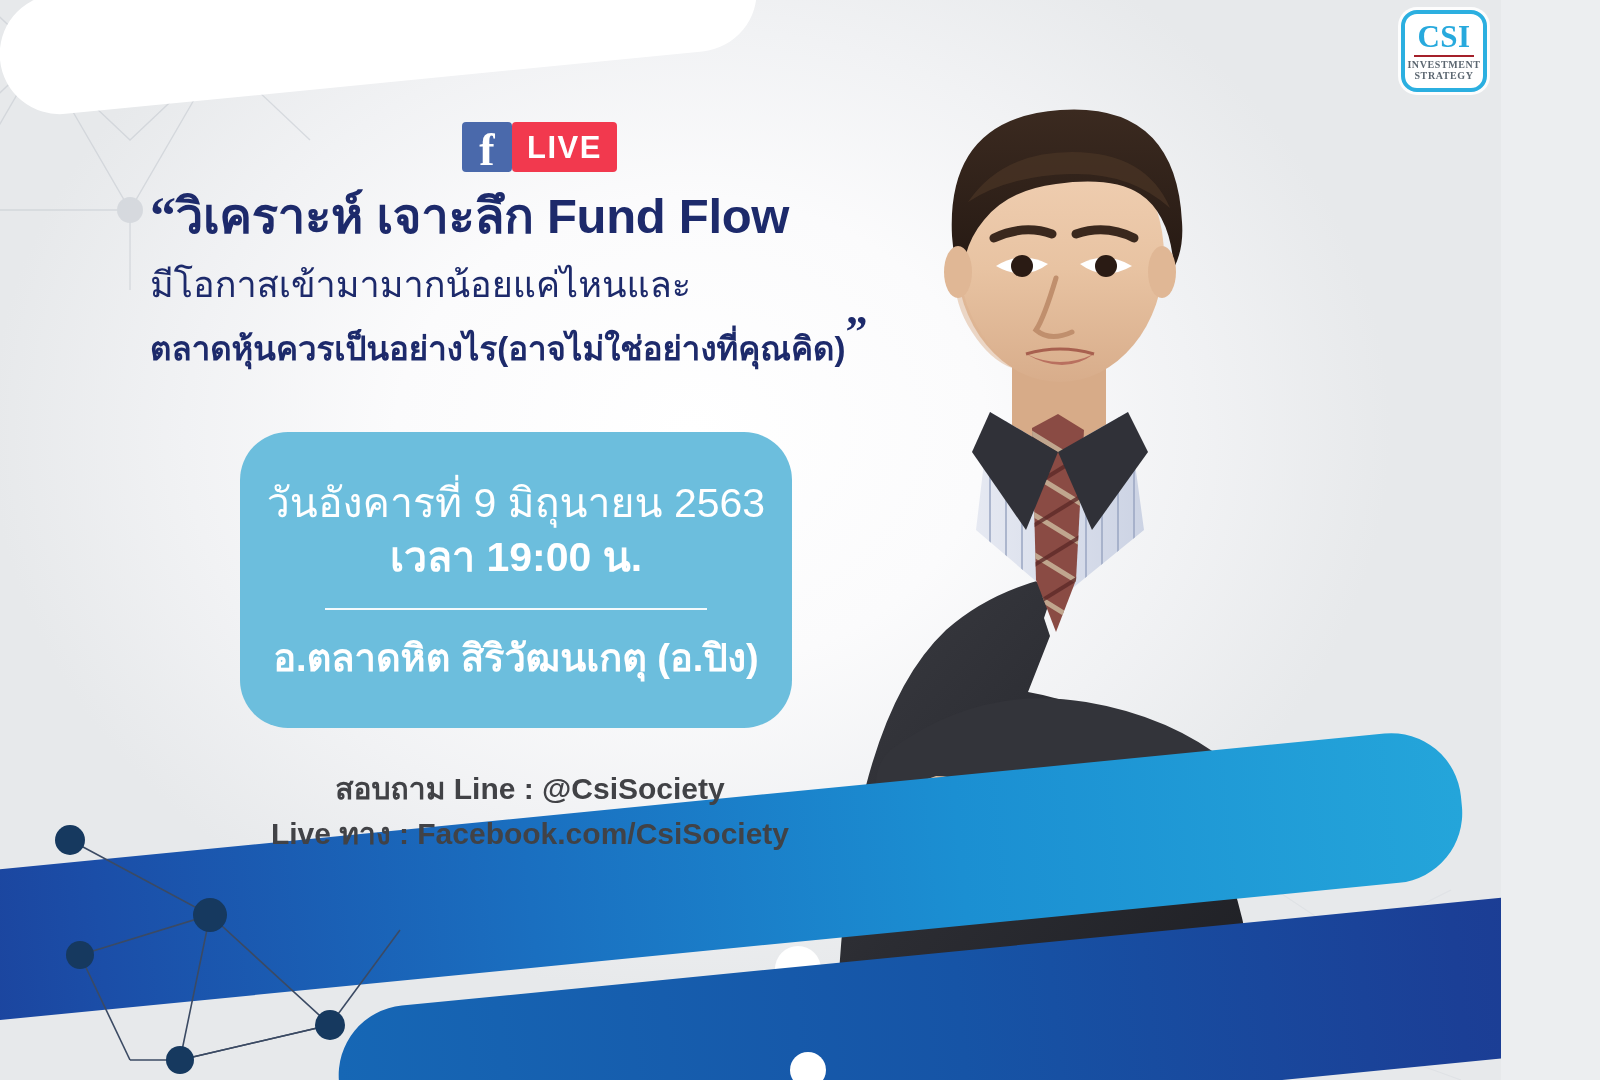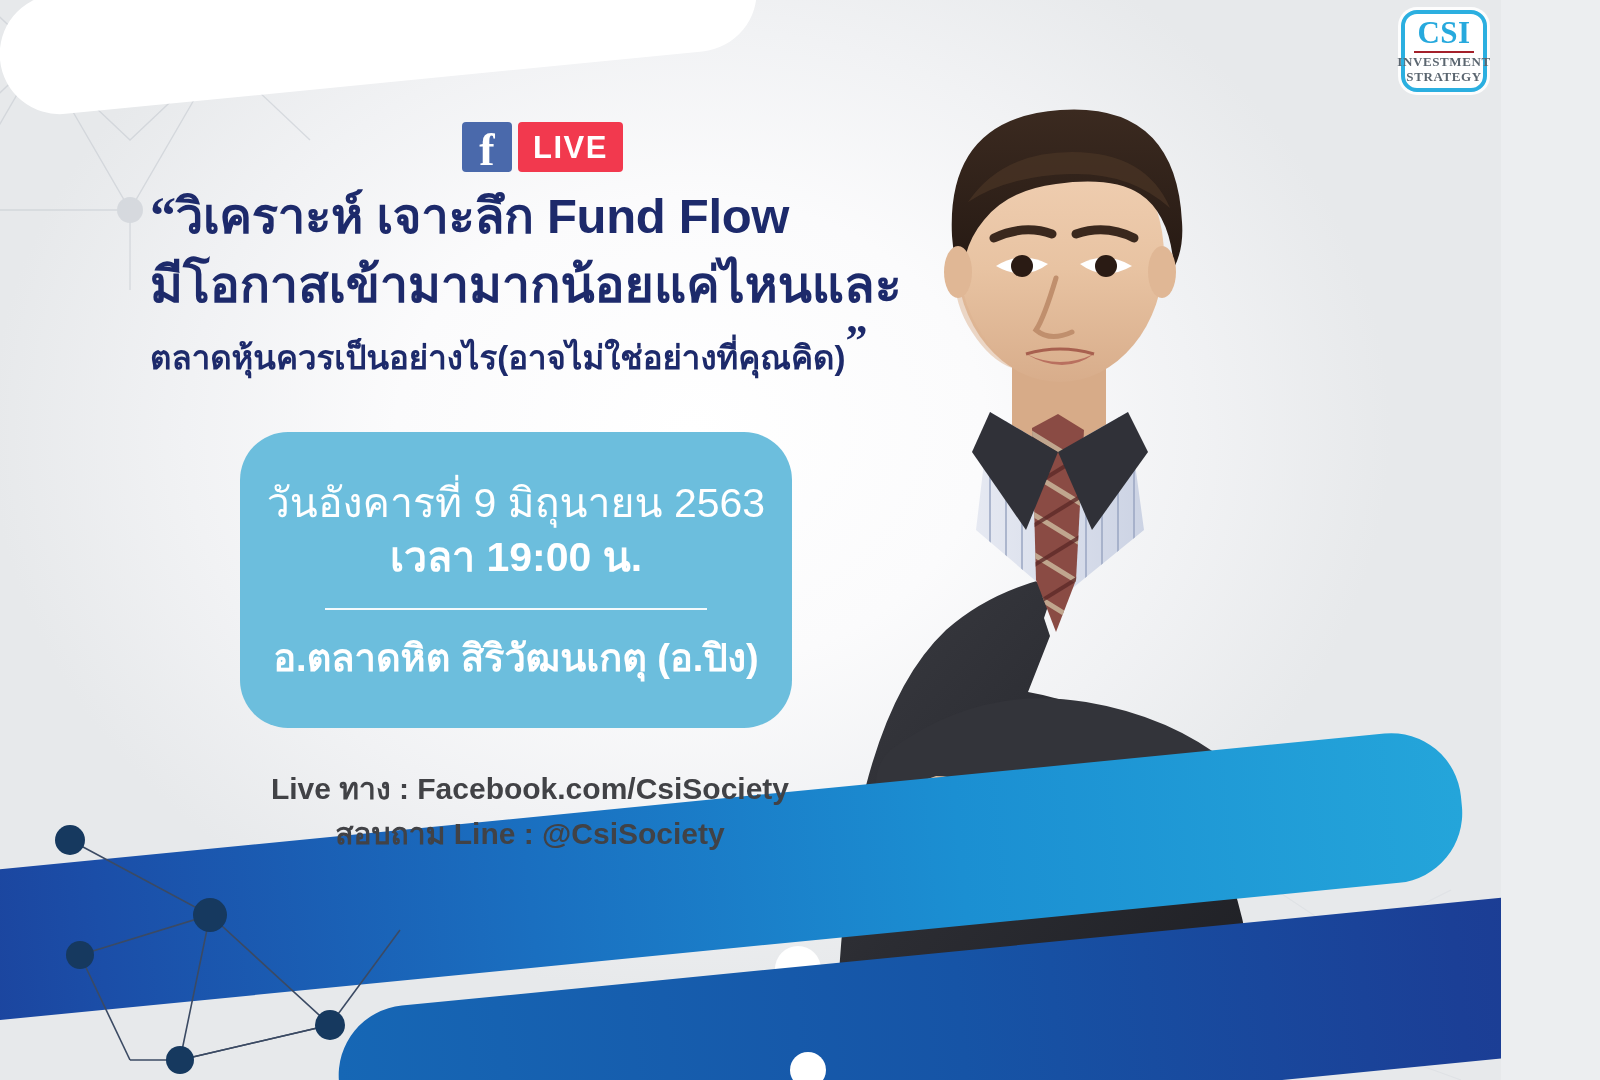--- a/index.html
+++ b/index.html
@@ -66,51 +66,50 @@
     box-shadow:0 0 0 3px rgba(255,255,255,.9);
   }
   .logo-csi {
     font-family:"Liberation Serif", serif;
     font-weight:bold; font-size:31px; line-height:1;
     color:#27a9dd; letter-spacing:.5px;
   }
   .logo-rule { width:60px; height:2px; background:#a4202a; margin:3px 0 2px; }
   .logo-sub {
     font-family:"Liberation Serif", serif;
-    font-size:13px; font-weight:bold; line-height:1.15;
+    font-size:10px; font-weight:bold; line-height:1.15;
     color:#5b6670; letter-spacing:.6px; text-align:center;
   }
 
   
   .fblive { position:absolute; left:462px; top:122px; display:flex; height:50px; }
   .fb-sq {
     width:50px; height:50px; background:#4a69ab; border-radius:4px;
     display:flex; align-items:flex-end; justify-content:center;
     position:relative;
   }
   .fb-f {
     font-family:"Liberation Serif", serif;
     font-weight:bold; font-size:46px; line-height:.98;
     color:#ffffff;
   }
   .live-box {
-    margin-left:6px;
     background:#f2394e; border-radius:4px;
     padding:0 15px; height:50px;
     display:flex; align-items:center; justify-content:center;
   }
   .live-txt {
     color:#fff; font-weight:bold; font-size:31px;
     letter-spacing:1.5px; line-height:1;
   }
 
   
   .headline { position:absolute; left:150px; top:186px; width:760px; text-align:left; color:#1d2a6b; }
   .hl1 { font-size:49px; font-weight:bold; line-height:1.14; letter-spacing:-.3px; white-space:nowrap; }
-  .hl2 { font-size:50px; font-weight:bold; line-height:1.2; margin-top:10px; white-space:nowrap; }
+  .hl2 { font-size:36px; font-weight:normal; line-height:1.2; margin-top:18px; white-space:nowrap; }
   .hl3 { font-size:33px; font-weight:bold; line-height:1.2; margin-top:0; white-space:nowrap; }
   .qm { font-family:"Liberation Serif", serif; font-weight:bold; }
   .qm-open { font-size:52px; }
   .qm-close { font-size:44px; vertical-align:14px; }
 
   
   .card {
     position:absolute; left:240px; top:432px;
     width:552px; height:296px;
     background:#6cbedd;
@@ -321,17 +320,17 @@
   </div>
 
   <div class="card">
     <div class="card-date">วันอังคารที่ 9 มิถุนายน 2563</div>
     <div class="card-time">เวลา 19:00 น.</div>
     <div class="card-rule"></div>
     <div class="card-speaker">อ.ตลาดหิต สิริวัฒนเกตุ (อ.ปิง)</div>
   </div>
 
   <div class="contact">
+    <div class="contact-line">สอบถาม Line : @CsiSociety</div>
     <div class="contact-line">Live ทาง : Facebook.com/CsiSociety</div>
-    <div class="contact-line">สอบถาม Line : @CsiSociety</div>
   </div>
 
 </div>
 
 </body></html>

